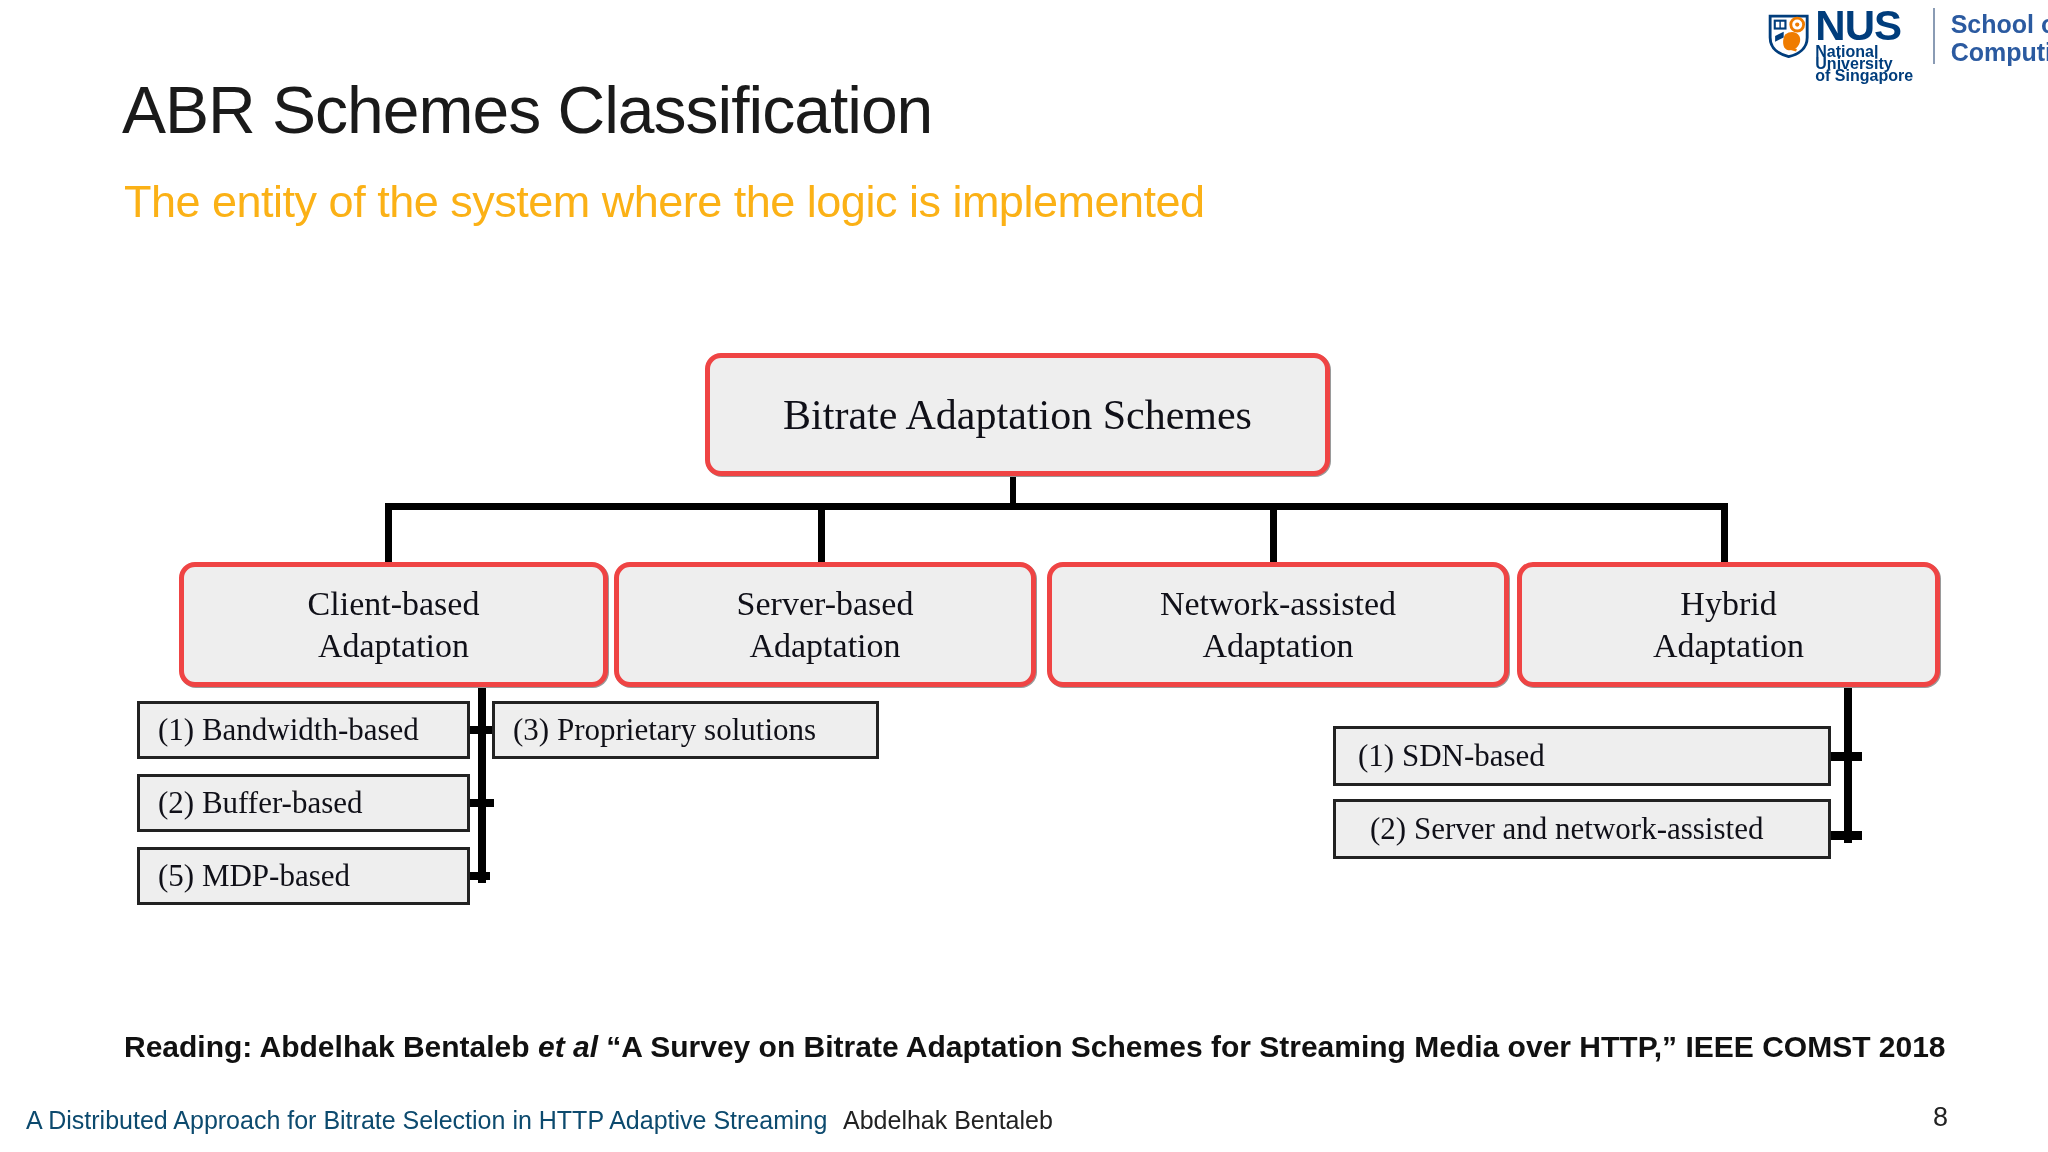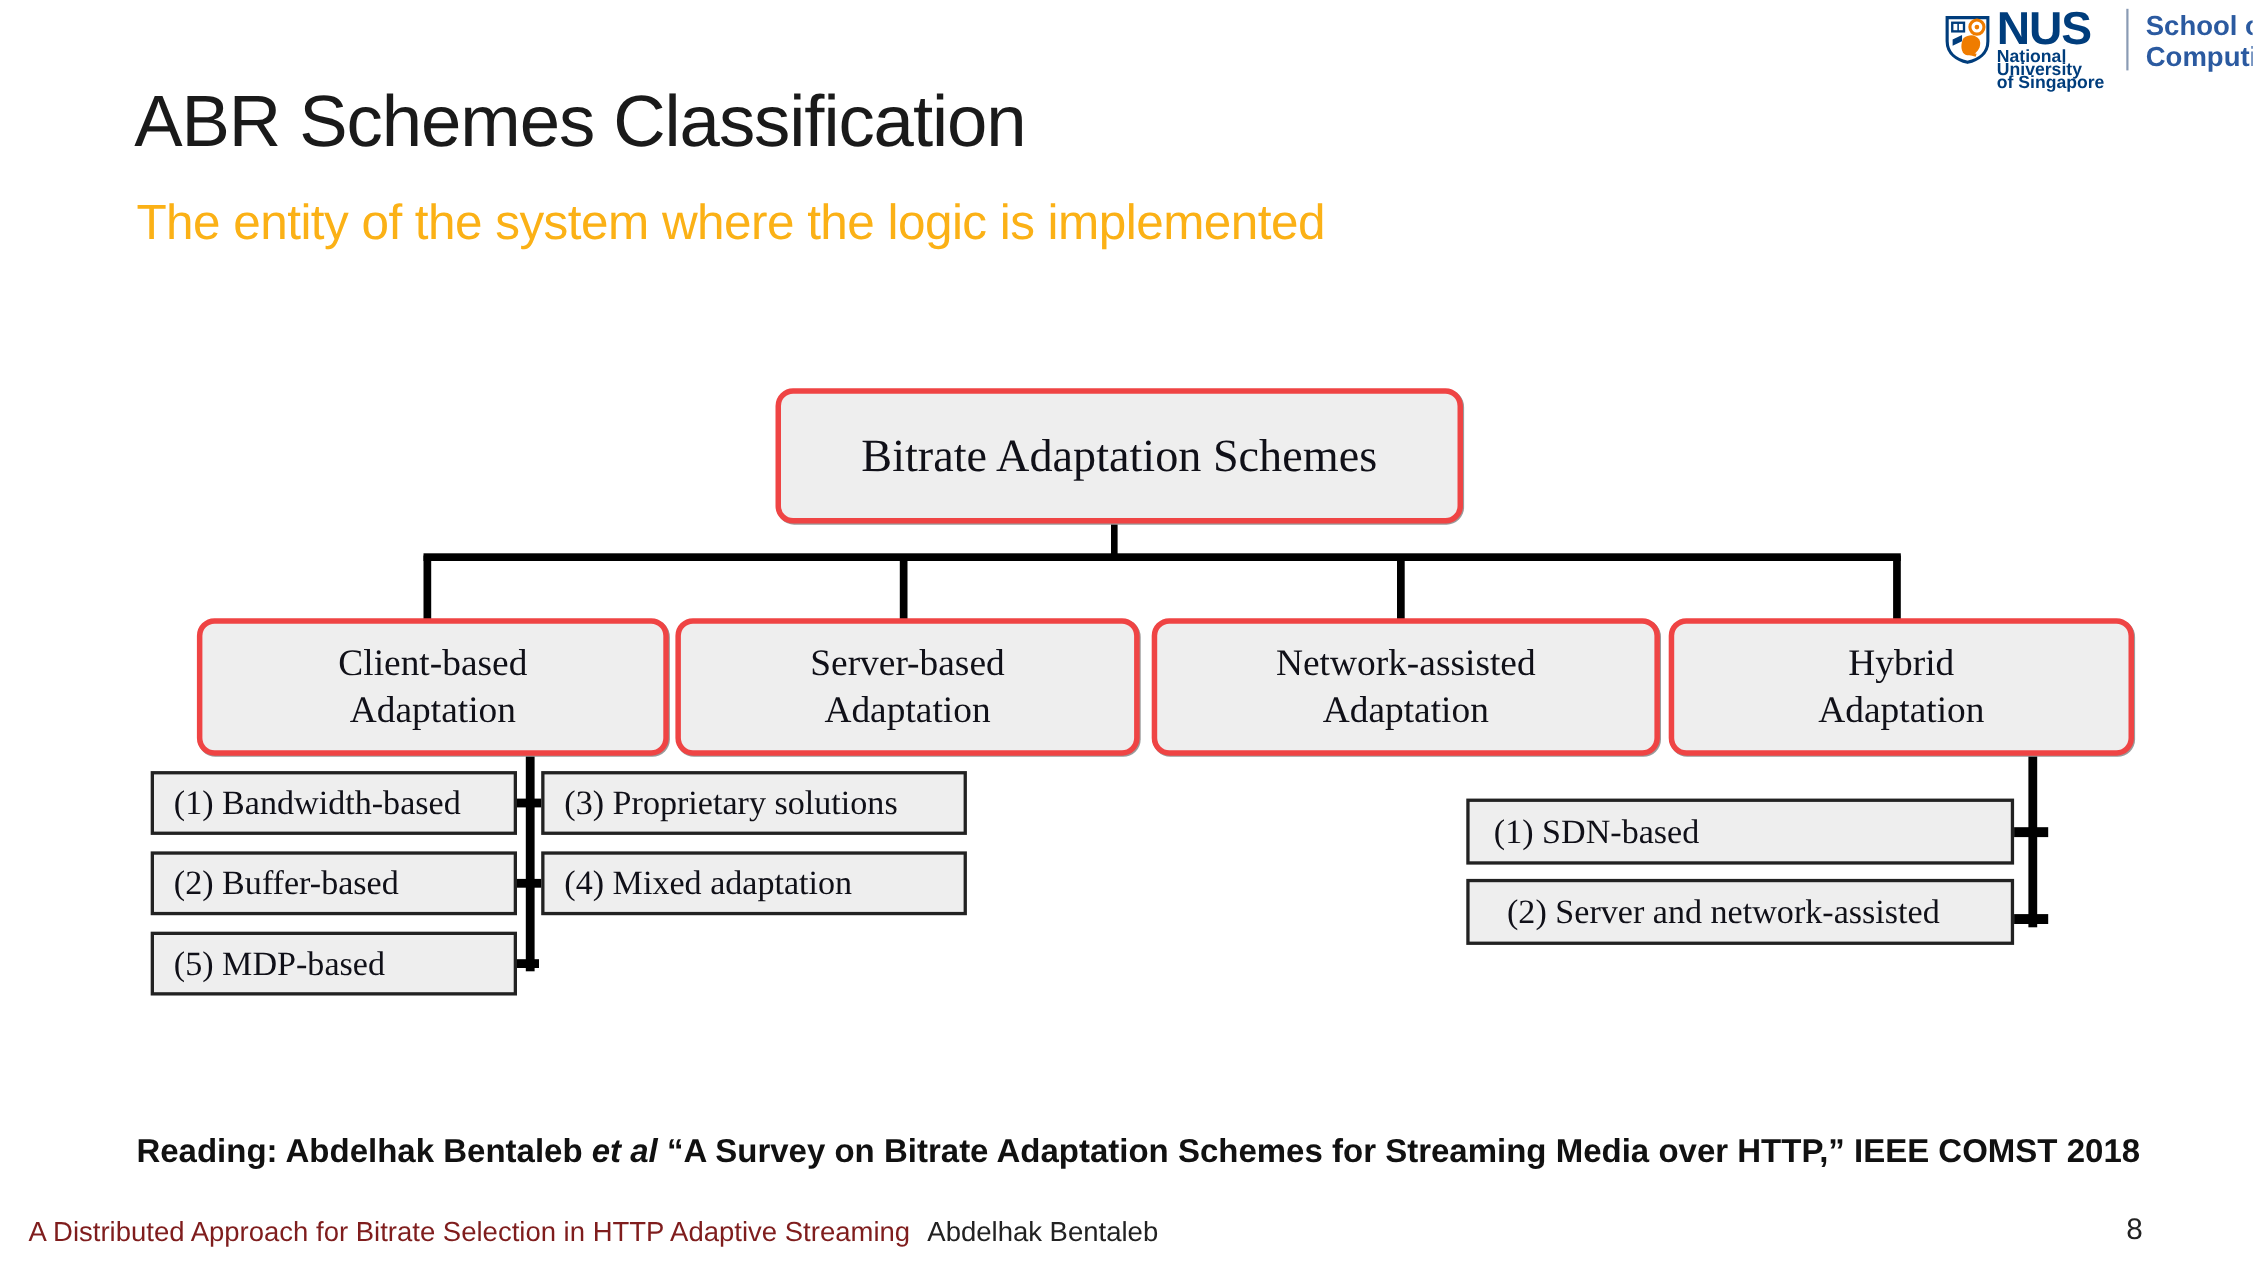--- a/index.html
+++ b/index.html
@@ -48,21 +48,21 @@
   .ctrunk {left:478px;top:675px;width:8px;height:208px;}
   .cstub1 {left:466px;top:726px;width:28px;height:8px;}
   .cstub2 {left:466px;top:799px;width:28px;height:8px;}
   .cstub3 {left:466px;top:872px;width:24px;height:8px;}
   .htrunk {left:1844px;top:675px;width:8px;height:168px;}
   .hstub1 {left:1828px;top:752px;width:34px;height:9px;}
   .hstub2 {left:1830px;top:831px;width:32px;height:9px;}
   
   .reading{position:absolute;left:124px;top:1030px;font-size:30px;font-weight:bold;color:#111;white-space:nowrap;}
   .reading .etal{font-style:italic;}
-  .footer-left  {position:absolute;left:26px;  top:1106px;font-size:25px;color:#7f1d1d;}
+  .footer-left  {position:absolute;left:26px;  top:1106px;font-size:25px;color:#0c4a6e;}
   .footer-author{position:absolute;left:843px; top:1106px;font-size:25px;color:#222;}
   .footer-page  {position:absolute;left:1933px;top:1102px;font-size:27px;color:#222;}
 </style>
 </head>
 <body>
 
 <div id="slide">
 
   <div class="logo">
     <svg class="shield" viewBox="0 0 58 60">
@@ -119,21 +119,20 @@
     <span><span>Network-assisted</span><br><span>Adaptation</span></span>
   </div>
   <div class="rbox b-hybrid dgm">
     <span><span>Hybrid</span><br><span>Adaptation</span></span>
   </div>
 
   <div class="sbox c1 dgm">(1) Bandwidth-based</div>
   <div class="sbox c2 dgm">(2) Buffer-based</div>
   <div class="sbox c3 dgm">(5) MDP-based</div>
   <div class="sbox r1 dgm">(3) Proprietary solutions</div>
-  <div class="sbox r2 dgm">(4) Mixed adaptation</div>
   <div class="sbox h1 dgm">(1) SDN-based</div>
   <div class="sbox h2 dgm">(2) Server and network-assisted</div>
 
   <div class="reading">
     <span>Reading: Abdelhak Bentaleb </span><span class="etal">et al</span><span> “A Survey on Bitrate Adaptation Schemes for Streaming Media over HTTP,” IEEE COMST 2018</span>
   </div>
 
   <div class="footer-left">A Distributed Approach for Bitrate Selection in HTTP Adaptive Streaming</div>
   <div class="footer-author">Abdelhak Bentaleb</div>
   <div class="footer-page">8</div>

